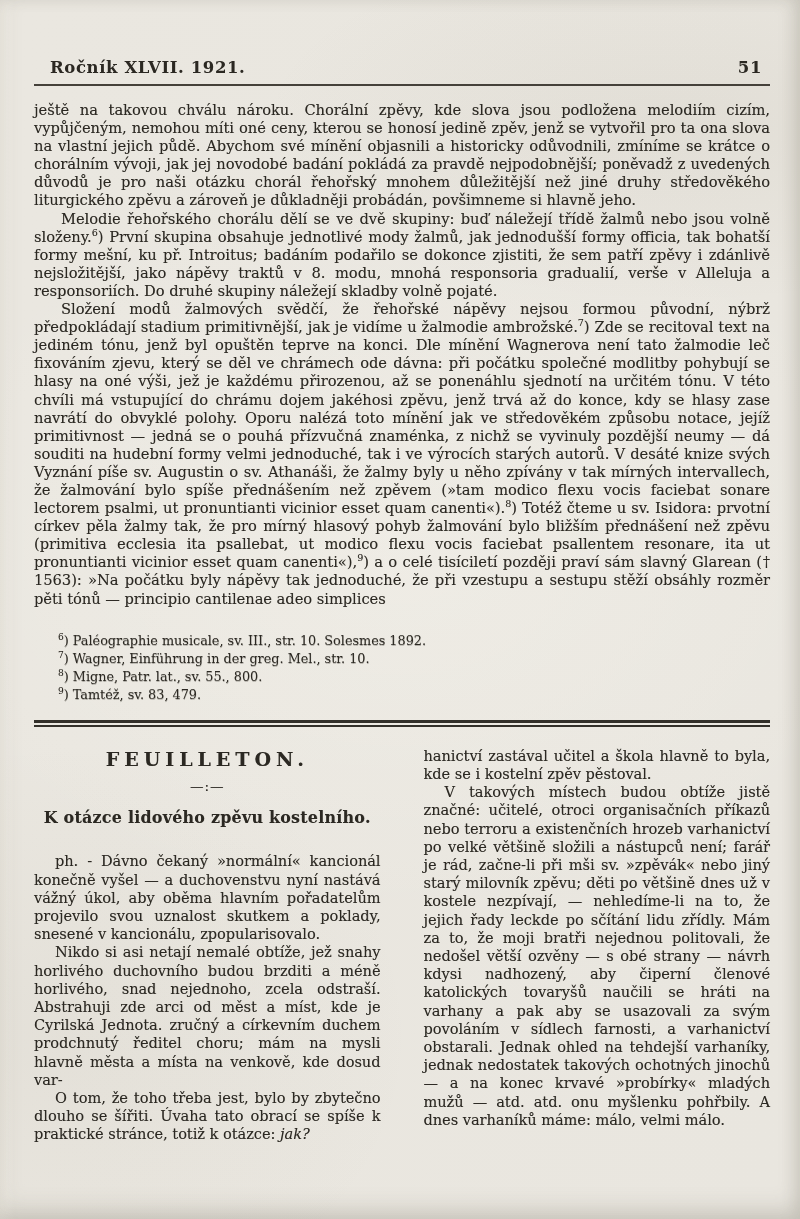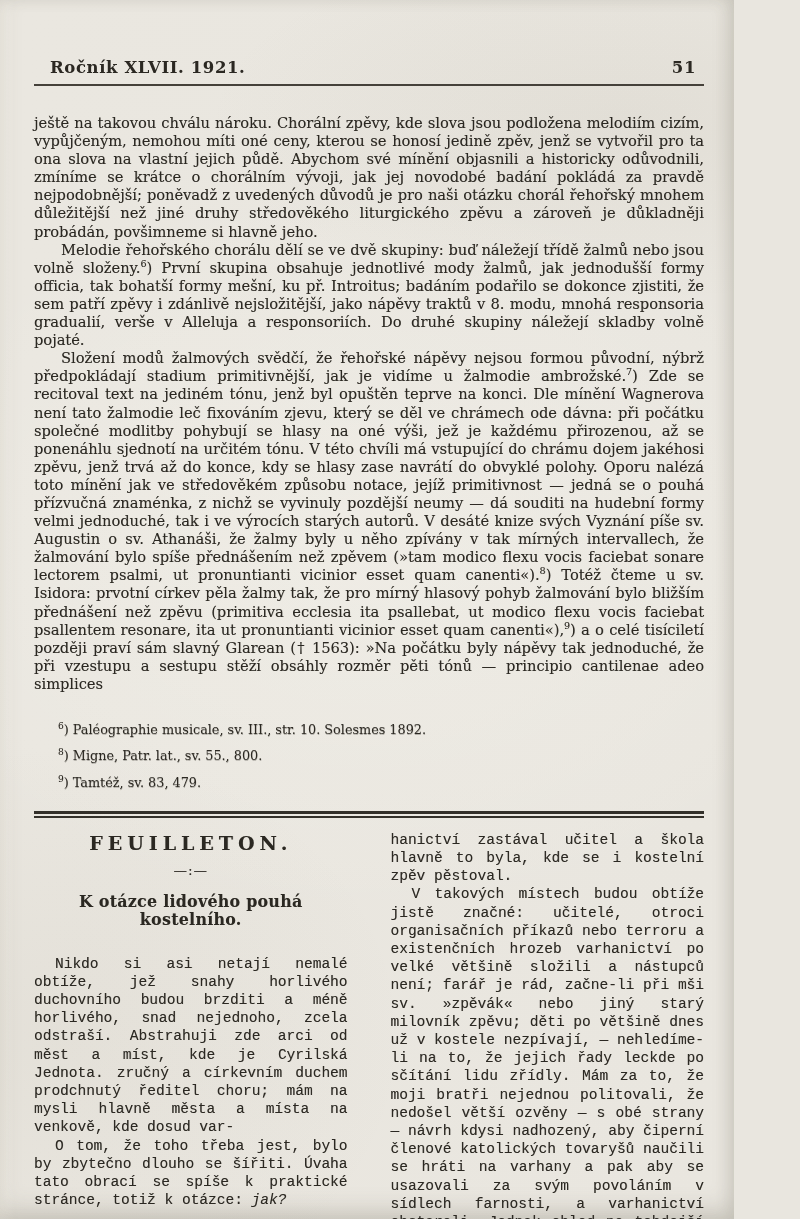--- a/index.html
+++ b/index.html
@@ -5,74 +5,74 @@
   html, body { margin: 0; padding: 0; }
   body {
     width: 800px; height: 1219px;
     overflow: hidden;
     font-family: "DejaVu Serif", serif;
     color: #2b2822;
     background: #e9e6df;
   }
   .page {
     position: relative;
-    width: 734px; height: 1219px;
+    width: 800px; height: 1219px;
     box-sizing: border-box;
     padding: 58px 30px 0 34px;
     background:
       radial-gradient(ellipse 600px 260px at 85% 10%, rgba(125,115,92,0.07), transparent 70%),
       radial-gradient(ellipse 500px 420px at 8% 85%, rgba(125,115,92,0.06), transparent 70%),
       radial-gradient(ellipse 700px 500px at 50% 45%, rgba(255,253,246,0.25), transparent 75%),
       linear-gradient(90deg, #f4f1ea 0px, #eae7e0 14px, #e9e6df 100%);
     box-shadow: inset 0 -10px 22px rgba(90,84,66,0.18), inset -6px 0 14px rgba(90,84,66,0.10);
   }
   
   .hdr {
     display: flex; justify-content: space-between; align-items: flex-end;
     font-size: 16.5px; font-weight: bold; letter-spacing: 0.6px;
     padding: 0 8px 7px 16px;
     border-bottom: 2px solid #45413a;
   }
   
   .article {
-    margin-top: 28px;
+    margin-top: 15px;
     font-size: 14.6px; line-height: 18.1px;
     text-align: justify;
     text-shadow: 0.3px 0.3px 0.3px rgba(43,40,34,0.35);
   }
   .article p { margin: 0; }
   .article p.indent { text-indent: 27px; }
   sup.fnref { font-size: 9.5px; line-height: 0; }
   
   .footnotes {
     margin: 22px 0 0 24px;
-    font-size: 12.8px; line-height: 23px;
+    font-size: 12.8px; line-height: 15px;
     text-shadow: 0.3px 0.3px 0.3px rgba(43,40,34,0.3);
   }
   .fn { white-space: nowrap; }
   .fn sup { font-size: 9px; }
   
   .section-rule {
     margin-top: 17px;
     height: 2px;
     border-top: 3px solid #33302a;
     border-bottom: 2px solid #33302a;
   }
   
   .cols {
-    margin-top: 13px;
+    margin-top: 20px;
     display: flex; gap: 43px;
   }
   .col {
     flex: 1 1 0;
     font-size: 14.5px; line-height: 18.2px;
     text-align: justify;
     text-shadow: 0.3px 0.3px 0.3px rgba(43,40,34,0.35);
   }
-  .col p { margin: 0; font-family: Liberation Mono, monospace; }
+  .col p { margin: 0; }
   .col p.indent { text-indent: 21px; }
   .feuilleton-title {
     margin: 3px 0 0 0;
     text-align: center;
     font-size: 19px; font-weight: bold; letter-spacing: 5px;
   }
   .feuilleton-sep {
     text-align: center;
     font-size: 13.5px; letter-spacing: 1px;
     margin: 9px 0 14px 0;
@@ -95,32 +95,34 @@
   </div>
 
   <div class="article">
     <p>ještě na takovou chválu nároku. Chorální zpěvy, kde slova jsou podložena melodiím cizím, vypůjčeným, nemohou míti oné ceny, kterou se honosí jedině zpěv, jenž se vytvořil pro ta ona slova na vlastní jejich půdě. Abychom své mínění objasnili a historicky odůvodnili, zmíníme se krátce o chorálním vývoji, jak jej novodobé badání pokládá za pravdě nejpodobnější; poněvadž z uvedených důvodů je pro naši otázku chorál řehořský mnohem důležitější než jiné druhy středověkého liturgického zpěvu a zároveň je důkladněji probádán, povšimneme si hlavně jeho.</p>
     <p class="indent"><span>Melodie řehořského chorálu dělí se ve dvě skupiny: buď náležejí třídě žalmů nebo jsou volně složeny.</span><sup class="fnref">6</sup><span>) První skupina obsahuje jednotlivé mody žalmů, jak jednodušší formy officia, tak bohatší formy mešní, ku př. Introitus; badáním podařilo se dokonce zjistiti, že sem patří zpěvy i zdánlivě nejsložitější, jako nápěvy traktů v 8. modu, mnohá responsoria gradualií, verše v Alleluja a responsoriích. Do druhé skupiny náležejí skladby volně pojaté.</span></p>
     <p class="indent"><span>Složení modů žalmových svědčí, že řehořské nápěvy nejsou formou původní, nýbrž předpokládají stadium primitivnější, jak je vidíme u žalmodie ambrožské.</span><sup class="fnref">7</sup><span>) Zde se recitoval text na jediném tónu, jenž byl opuštěn teprve na konci. Dle mínění Wagnerova není tato žalmodie leč fixováním zjevu, který se děl ve chrámech ode dávna: při počátku společné modlitby pohybují se hlasy na oné výši, jež je každému přirozenou, až se ponenáhlu sjednotí na určitém tónu. V této chvíli má vstupující do chrámu dojem jakéhosi zpěvu, jenž trvá až do konce, kdy se hlasy zase navrátí do obvyklé polohy. Oporu nalézá toto mínění jak ve středověkém způsobu notace, jejíž primitivnost — jedná se o pouhá přízvučná znaménka, z nichž se vyvinuly pozdější neumy — dá souditi na hudební formy velmi jednoduché, tak i ve výrocích starých autorů. V desáté knize svých Vyznání píše sv. Augustin o sv. Athanáši, že žalmy byly u něho zpívány v tak mírných intervallech, že žalmování bylo spíše přednášením než zpěvem (»tam modico flexu vocis faciebat sonare lectorem psalmi, ut pronuntianti vicinior esset quam canenti«).</span><sup class="fnref">8</sup><span>) Totéž čteme u sv. Isidora: prvotní církev pěla žalmy tak, že pro mírný hlasový pohyb žalmování bylo bližším přednášení než zpěvu (primitiva ecclesia ita psallebat, ut modico flexu vocis faciebat psallentem resonare, ita ut pronuntianti vicinior esset quam canenti«),</span><sup class="fnref">9</sup><span>) a o celé tisíciletí později praví sám slavný Glarean († 1563): »Na počátku byly nápěvy tak jednoduché, že při vzestupu a sestupu stěží obsáhly rozměr pěti tónů — principio cantilenae adeo simplices</span></p>
   </div>
 
   <div class="footnotes">
     <div class="fn"><sup>6</sup><span>) Paléographie musicale, sv. III., str. 10. Solesmes 1892.</span></div>
+    <div class="fn"><sup>7</sup><span>) Wagner, Einführung in der greg. Mel., str. 10.</span></div>
     <div class="fn"><sup>8</sup><span>) Migne, Patr. lat., sv. 55., 800.</span></div>
     <div class="fn"><sup>9</sup><span>) Tamtéž, sv. 83, 479.</span></div>
   </div>
 
   <div class="section-rule"></div>
 
   <div class="cols">
 
     <div class="col">
       <h1 class="feuilleton-title">FEUILLETON.</h1>
       <div class="feuilleton-sep">—:—</div>
-      <h2 class="feuilleton-subtitle">K otázce lidového pouhá kostelního.</h2>
+      <h2 class="feuilleton-subtitle">K otázce lidového zpěvu kostelního.</h2>
+      <p class="indent">ph. - Dávno čekaný »normální« kancionál konečně vyšel — a duchovenstvu nyní nastává vážný úkol, aby oběma hlavním pořadatelům projevilo svou uznalost skutkem a poklady, snesené v kancionálu, zpopularisovalo.</p>
       <p class="indent">Nikdo si asi netají nemalé obtíže, jež snahy horlivého duchovního budou brzditi a méně horlivého, snad nejednoho, zcela odstraší. Abstrahuji zde arci od měst a míst, kde je Cyrilská Jednota. zručný a církevním duchem prodchnutý ředitel choru; mám na mysli hlavně města a místa na venkově, kde dosud var-</p>
       <p class="indent"><span>O tom, že toho třeba jest, bylo by zbytečno dlouho se šířiti. Úvaha tato obrací se spíše k praktické stránce, totiž k otázce: </span><span class="italic">jak?</span></p>
     </div>
 
     <div class="col">
       <p>hanictví zastával učitel a škola hlavně to byla, kde se i kostelní zpěv pěstoval.</p>
       <p class="indent">V takových místech budou obtíže jistě značné: učitelé, otroci organisačních příkazů nebo terroru a existenčních hrozeb varhanictví po velké většině složili a nástupců není; farář je rád, začne-li při mši sv. »zpěvák« nebo jiný starý milovník zpěvu; děti po většině dnes už v kostele nezpívají, — nehledíme-li na to, že jejich řady leckde po sčítání lidu zřídly. Mám za to, že moji bratři nejednou politovali, že nedošel větší ozvěny — s obé strany — návrh kdysi nadhozený, aby čiperní členové katolických tovaryšů naučili se hráti na varhany a pak aby se usazovali za svým povoláním v sídlech farnosti, a varhanictví obstarali. Jednak ohled na tehdejší varhaníky, jednak nedostatek takových ochotných jinochů — a na konec krvavé »probírky« mladých mužů — atd. atd. onu myšlenku pohřbily. A dnes varhaníků máme: málo, velmi málo.</p>
     </div>
 
   </div>

